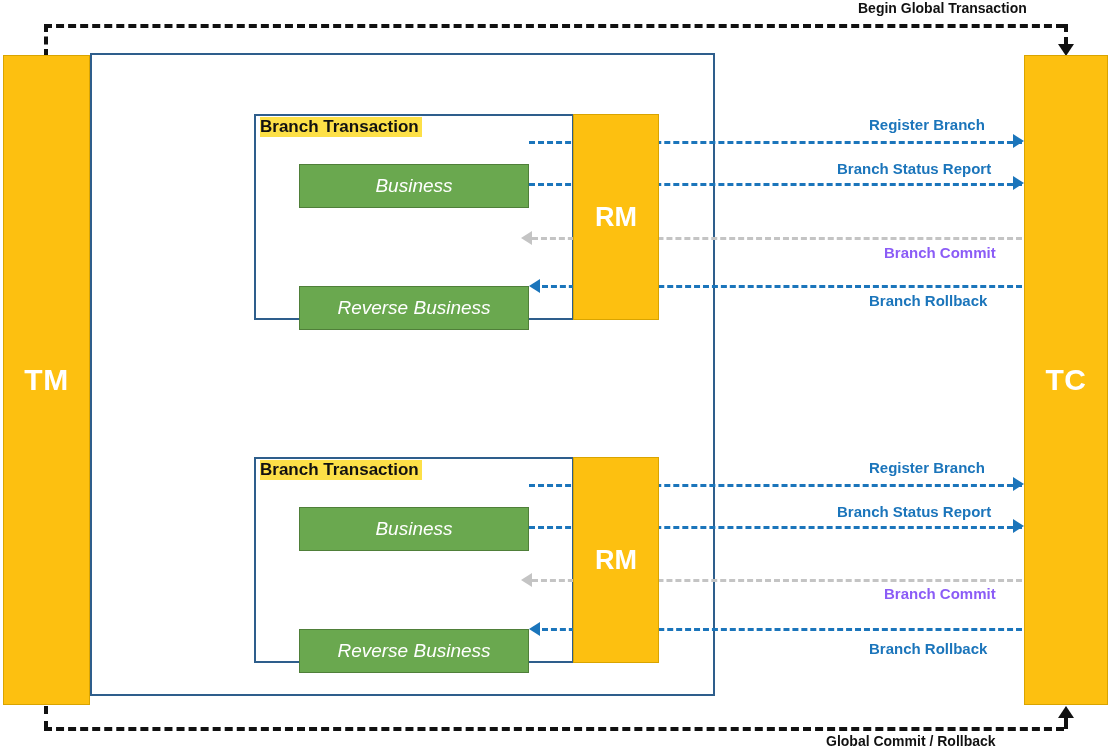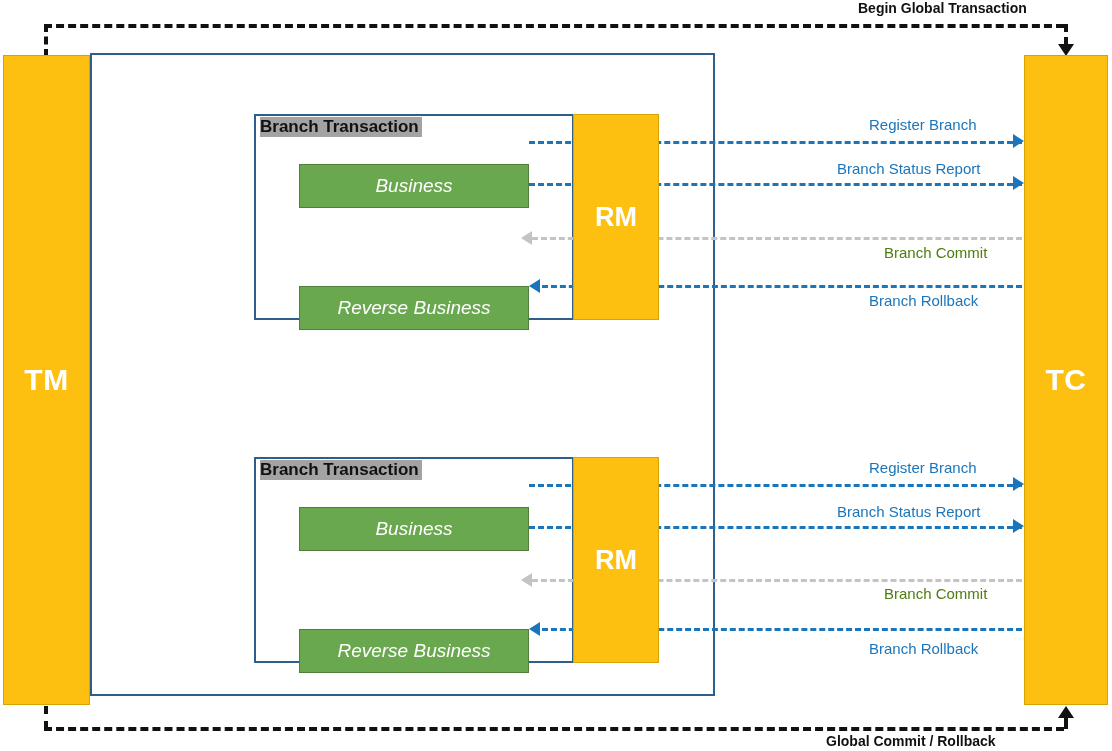--- a/index.html
+++ b/index.html
@@ -69,21 +69,21 @@
   #branch-tx-1 { top: 114px; }
   #branch-tx-2 { top: 457px; }
 
   .branch-tx-label {
     position: absolute;
     left: 260px;
     font-size: 17px;
     font-weight: bold;
     color: #111111;
     white-space: nowrap;
-    background: #a3a3a3;
+    background: #fde047;
     padding-right: 3px;
   }
   #branch-tx-label-1 { top: 117px; }
   #branch-tx-label-2 { top: 460px; }
 
   
   .biz-box {
     position: absolute;
     left: 299px;
     width: 230px;
@@ -145,25 +145,25 @@
     border-top: 7px solid transparent;
     border-bottom: 7px solid transparent;
     border-right: 11px solid #1B75BB;
   }
   .arrow-left.grey { border-right-color: #C4C4C4; }
 
   
   .msg-label {
     position: absolute;
     font-size: 15px;
-    font-weight: normal;
+    font-weight: bold;
     color: #1B75BB;
     white-space: nowrap;
   }
-  .msg-label.grey { color: #4d7c0f; }
+  .msg-label.grey { color: #8b5cf6; }
 
   
   .blk-h {
     position: absolute;
     height: 0;
     border-top: 4px dashed #111111;
   }
   .blk-v {
     position: absolute;
     width: 0;

